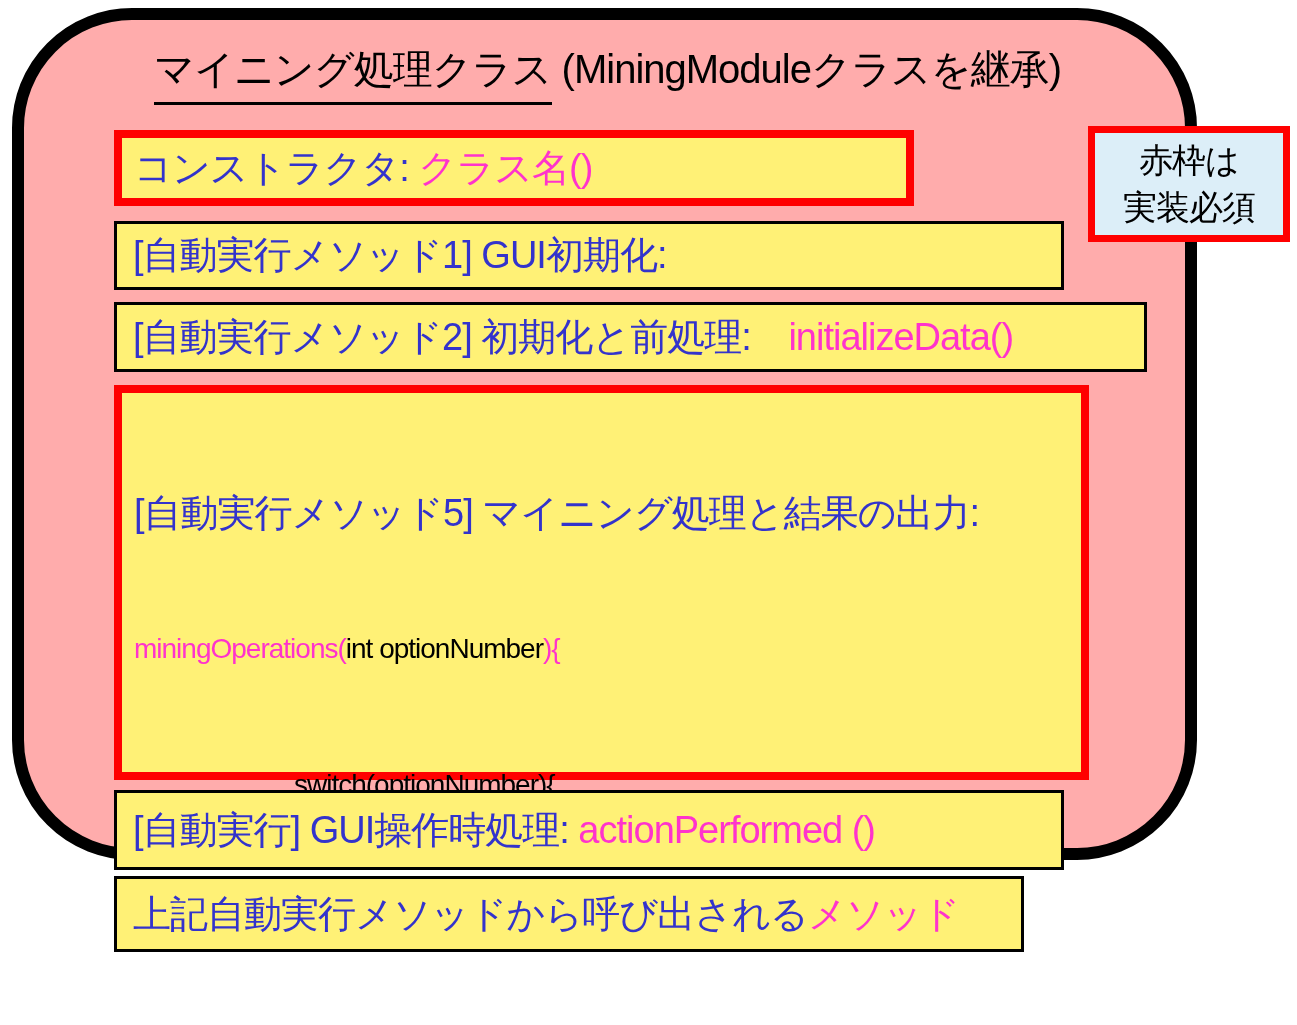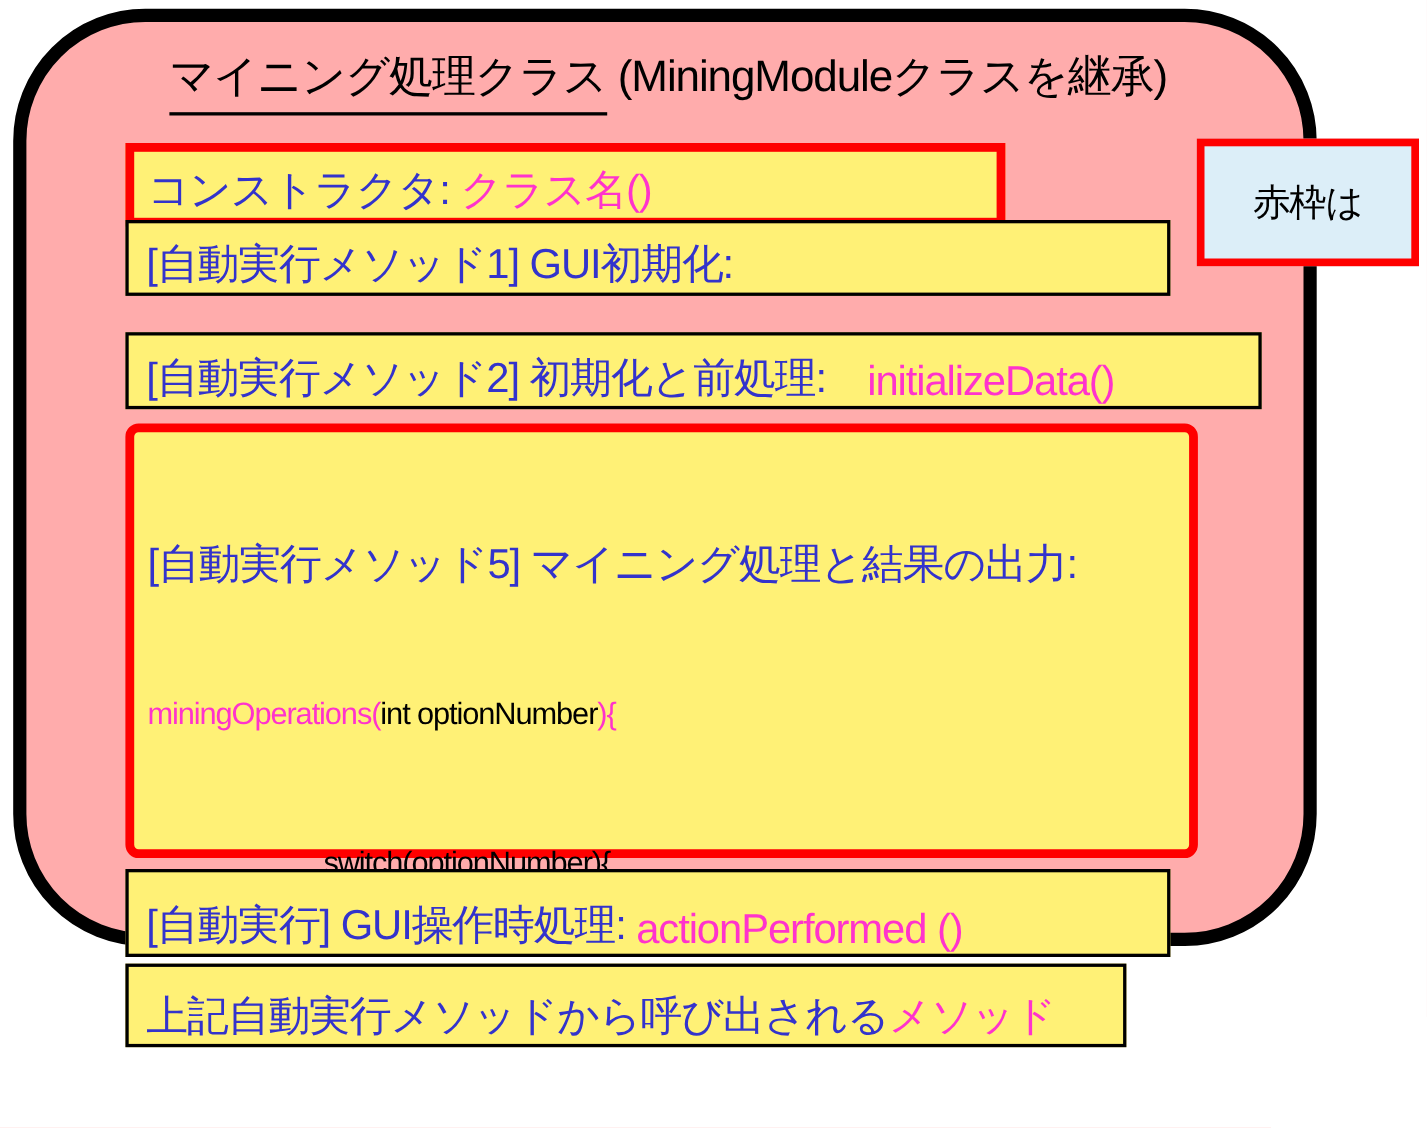--- a/index.html
+++ b/index.html
@@ -37,31 +37,31 @@
     white-space:pre;letter-spacing:-1px;
   }
   .title-underline{
     display:inline-block;
     border-bottom:3px solid var(--text-black);
     padding-bottom:5px;
   }
   .box{
     position:absolute;box-sizing:border-box;
     background:var(--box-fill);
-    display:flex;align-items:flex-end;
+    display:flex;align-items:center;
     white-space:pre;letter-spacing:-1px;
   }
   .black-border{border:3px solid var(--default-border);font-size:38px;padding-left:16px;}
   .red-border{border:8px solid var(--required-border);font-size:38px;padding-left:12px;}
   #constructor-box{left:90px;top:110px;width:800px;height:76px;}
-  #gui-init-box{left:90px;top:180px;width:950px;height:69px;}
+  #gui-init-box{left:90px;top:201px;width:950px;height:69px;}
   #data-init-box{left:90px;top:282px;width:1033px;height:70px;gap:28px;}
   #mining-box{
     left:90px;top:365px;width:975px;height:395px;
-    display:block;padding:9px 10px 0 12px;border-radius:12px;
+    display:block;padding:9px 10px 0 12px;
   }
   #action-box{left:90px;top:770px;width:950px;height:80px;}
   #helper-box{left:90px;top:856px;width:910px;height:76px;}
   .code-line{font-size:28px;line-height:50px;white-space:pre;letter-spacing:-1px;}
   .code-line.header{font-size:38px;}
   .ind1{padding-left:160px;}
   .ind2{padding-left:320px;}
   .note{
     position:absolute;left:1088px;top:126px;
     width:202px;height:116px;box-sizing:border-box;
@@ -103,15 +103,16 @@
     </div>
 
     <div class="box black-border" id="helper-box"><span class="t-blue">上記自動実行メソッドから呼び出される</span><span class="t-magenta">メソッド</span></div>
 
     <div class="box black-border" id="action-box"><span class="t-blue">[自動実行] GUI操作時処理: </span><span class="t-magenta">actionPerformed ()</span></div>
 
   </div>
 
   <div class="note">
     <div>赤枠は</div>
+    <div>実装必須</div>
   </div>
 
 </div>
 
 </body></html>

